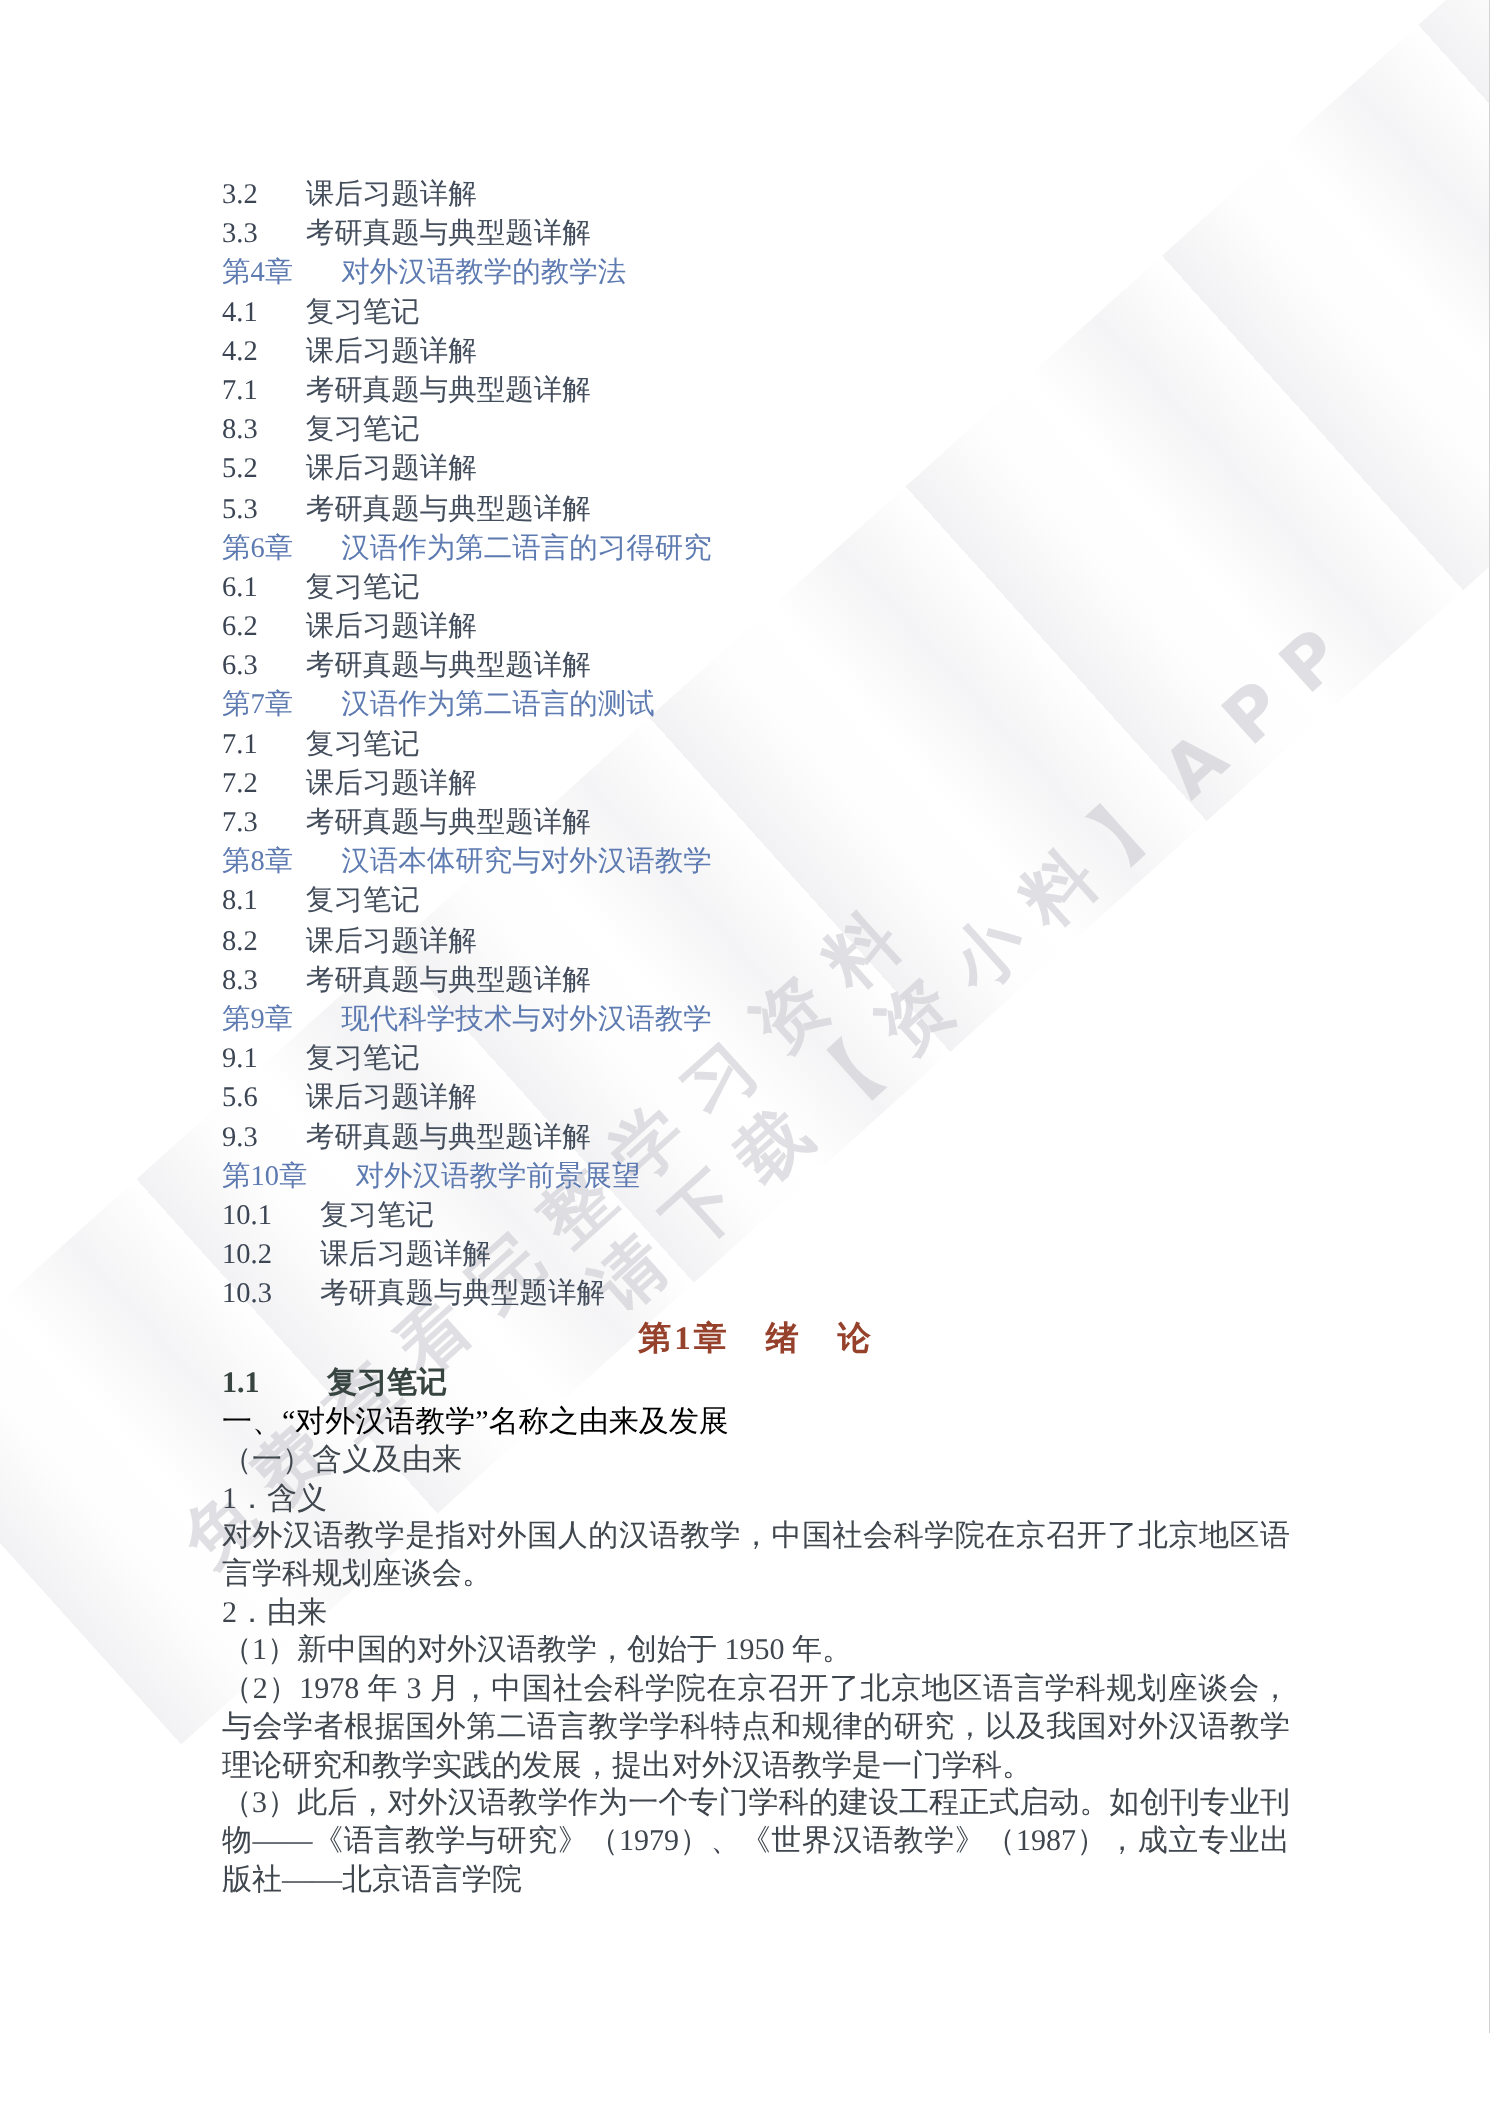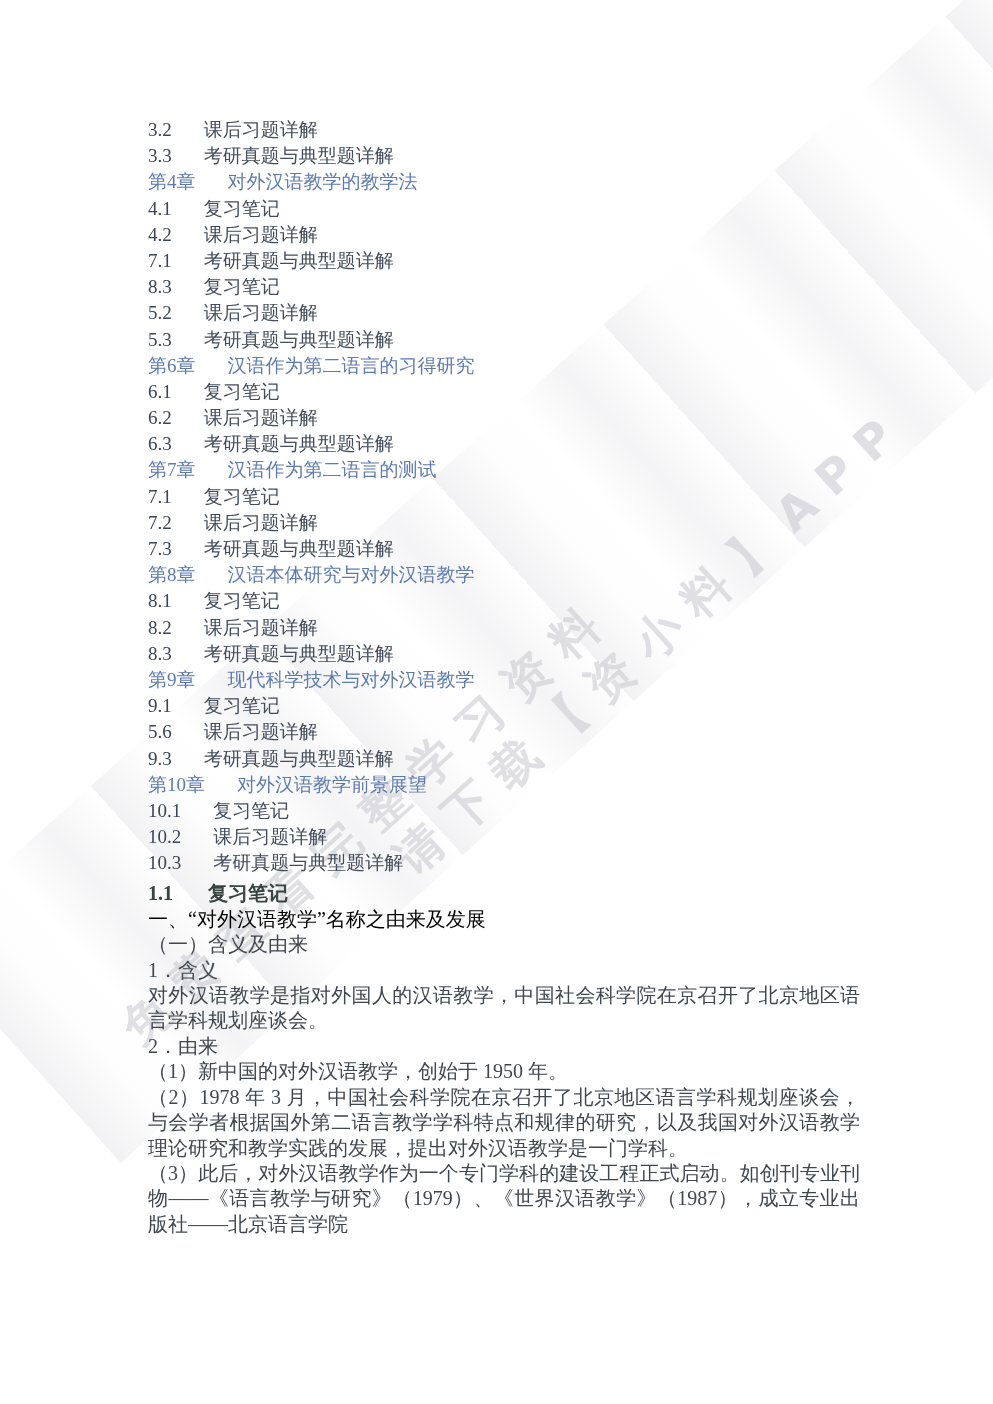--- a/index.html
+++ b/index.html
@@ -53,21 +53,21 @@
     margin:2px 0 0 0;
     font-size:22px;font-weight:bold;
     line-height:27px;
     text-align:center;
     color:#96412b;
     letter-spacing:2px;
   }
   #body{margin-top:5px;font-size:20px;line-height:25.4px;color:#3f464d;}
   #body p{margin:0;}
   .p-subbold{font-weight:bold;color:#37443f;}
-  .p-subbold .sub-num{display:inline-block;min-width:30px;margin-right:30px;}
+  .p-subbold .sub-num{display:inline-block;min-width:30px;margin-right:40px;}
   .p-teal{color:#000000;}
   .p-plain{color:#3f464d;}
   .p-para{color:#3f464d;text-align:justify;}
 </style>
 </head>
 <body>
 
 <div class="page">
 
   <div class="wm-layer">
@@ -188,20 +188,21 @@
         </div>
         <div class="toc-row toc-section">
           <span class="toc-num">10.2</span>
           <span class="toc-title">课后习题详解</span>
         </div>
         <div class="toc-row toc-section">
           <span class="toc-num">10.3</span>
           <span class="toc-title">考研真题与典型题详解</span>
         </div>
       </div>
+    <h1 class="chapter-title">第1章　绪　论</h1>
     <div id="body">
         <p class="p-subbold"><span class="sub-num">1.1</span><span>复习笔记</span></p>
         <p class="p-teal">一、“对外汉语教学”名称之由来及发展</p>
         <p class="p-plain">（一）含义及由来</p>
         <p class="p-plain">1．含义</p>
         <p class="p-para">对外汉语教学是指对外国人的汉语教学，中国社会科学院在京召开了北京地区语言学科规划座谈会。</p>
         <p class="p-plain">2．由来</p>
         <p class="p-para">（1）新中国的对外汉语教学，创始于 1950 年。</p>
         <p class="p-para">（2）1978 年 3 月，中国社会科学院在京召开了北京地区语言学科规划座谈会，与会学者根据国外第二语言教学学科特点和规律的研究，以及我国对外汉语教学理论研究和教学实践的发展，提出对外汉语教学是一门学科。</p>
         <p class="p-para">（3）此后，对外汉语教学作为一个专门学科的建设工程正式启动。如创刊专业刊物——《语言教学与研究》（1979）、《世界汉语教学》（1987），成立专业出版社——北京语言学院</p>

